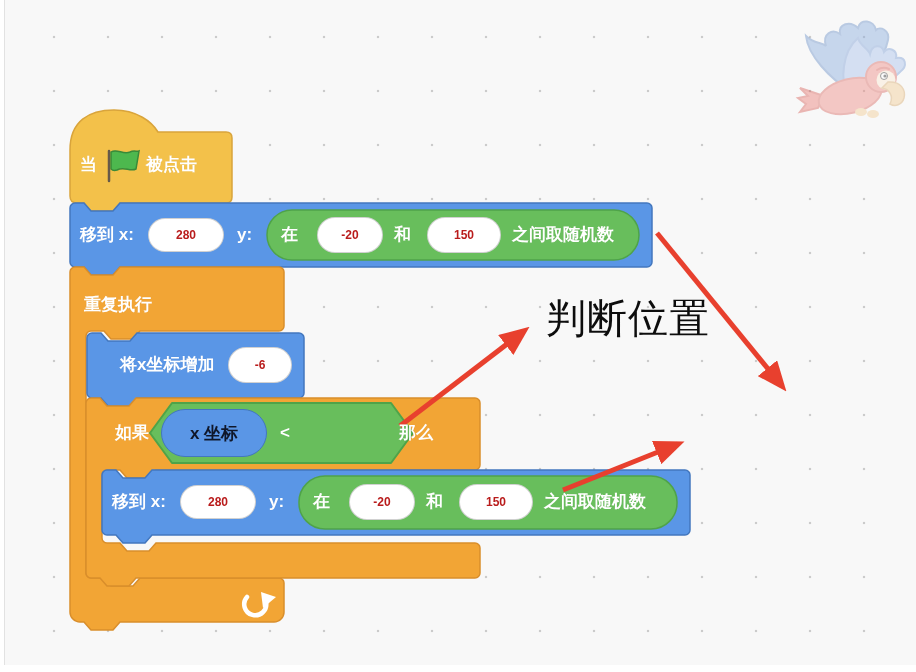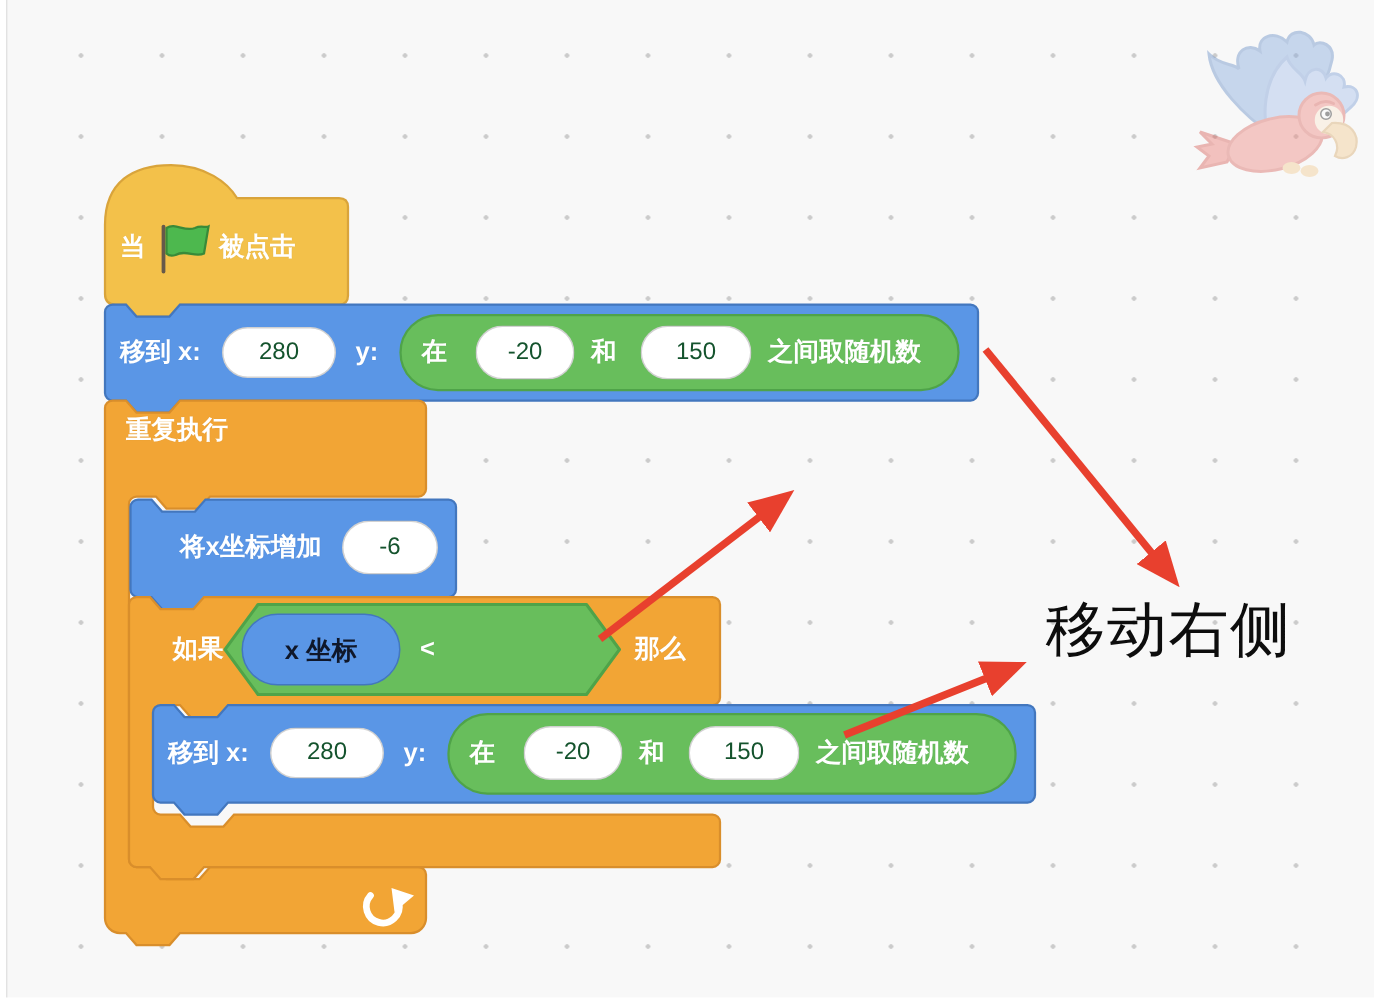--- a/index.html
+++ b/index.html
@@ -18,21 +18,21 @@
   .edge-left{position:absolute;left:0;top:0;width:4px;height:100%;background:#fff;border-right:1px solid #e2e2e2;}
   .edge-bottom{position:absolute;left:0;bottom:0;width:100%;height:7px;background:#fff;}
   svg.layer{position:absolute;left:0;top:0;}
   .lbl{
     position:absolute;color:#fff;font-weight:bold;font-size:17px;line-height:1.2;
     white-space:nowrap;text-shadow:0 0 1px rgba(0,0,0,0.08);
   }
   .oval{
     position:absolute;background:#fff;border:1px solid rgba(0,0,0,0.18);
     display:flex;align-items:center;justify-content:center;
-    font-weight:normal;font-size:16px;color:#14532d;box-sizing:border-box;
+    font-weight:bold;font-size:12px;color:#b91c1c;box-sizing:border-box;
   }
   .reporter{
     position:absolute;background:#5a96e6;border:1.5px solid #4377be;border-radius:24px;
     display:flex;align-items:center;justify-content:center;
     font-weight:bold;font-size:17px;color:#0f172a;box-sizing:border-box;
   }
   .annot{
     position:absolute;color:#0d0d0d;font-size:40px;font-weight:500;
     line-height:1.25;white-space:nowrap;letter-spacing:1px;
   }
@@ -113,36 +113,36 @@
 
   <span class="lbl" style="left:80px;top:225px">移到 x:</span>
   <div class="oval" style="left:148px;top:218px;width:76px;height:34px;border-radius:17px">280</div>
   <span class="lbl" style="left:237px;top:225px">y:</span>
   <span class="lbl" style="left:281px;top:225px">在</span>
   <div class="oval" style="left:317px;top:217px;width:66px;height:36px;border-radius:18px">-20</div>
   <span class="lbl" style="left:394px;top:225px">和</span>
   <div class="oval" style="left:427px;top:217px;width:74px;height:36px;border-radius:18px">150</div>
   <span class="lbl" style="left:512px;top:225px">之间取随机数</span>
 
-  <span class="lbl" style="left:84px;top:277px">重复执行</span>
+  <span class="lbl" style="left:84px;top:295px">重复执行</span>
 
   <span class="lbl" style="left:120px;top:355px">将x坐标增加</span>
   <div class="oval" style="left:228px;top:347px;width:64px;height:36px;border-radius:18px">-6</div>
 
   <span class="lbl" style="left:115px;top:423px">如果</span>
   <div class="reporter" style="left:161px;top:409px;width:106px;height:48px">x 坐标</div>
   <span class="lbl" style="left:280px;top:423px">&lt;</span>
-  <span class="lbl" style="left:423px;top:423px">那么</span>
+  <span class="lbl" style="left:399px;top:423px">那么</span>
 
   <span class="lbl" style="left:112px;top:492px">移到 x:</span>
   <div class="oval" style="left:180px;top:485px;width:76px;height:34px;border-radius:17px">280</div>
   <span class="lbl" style="left:269px;top:492px">y:</span>
   <span class="lbl" style="left:313px;top:492px">在</span>
   <div class="oval" style="left:349px;top:484px;width:66px;height:36px;border-radius:18px">-20</div>
   <span class="lbl" style="left:426px;top:492px">和</span>
   <div class="oval" style="left:459px;top:484px;width:74px;height:36px;border-radius:18px">150</div>
   <span class="lbl" style="left:544px;top:492px">之间取随机数</span>
 
-  <span class="annot" style="left:697px;top:395px">移动右侧</span>
+  <span class="annot" style="left:546px;top:293px">判断位置</span>
 
   <div class="edge-left"></div>
   <div class="edge-bottom"></div>
 </div>
 
 </body></html>

